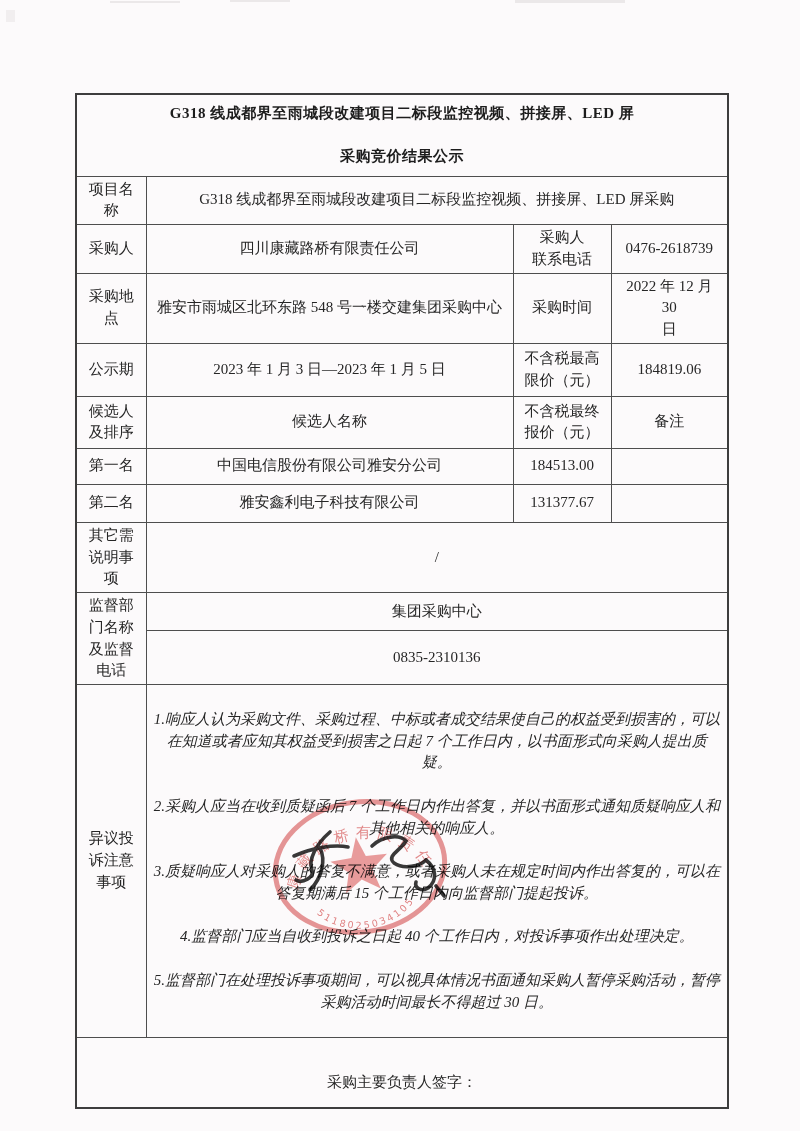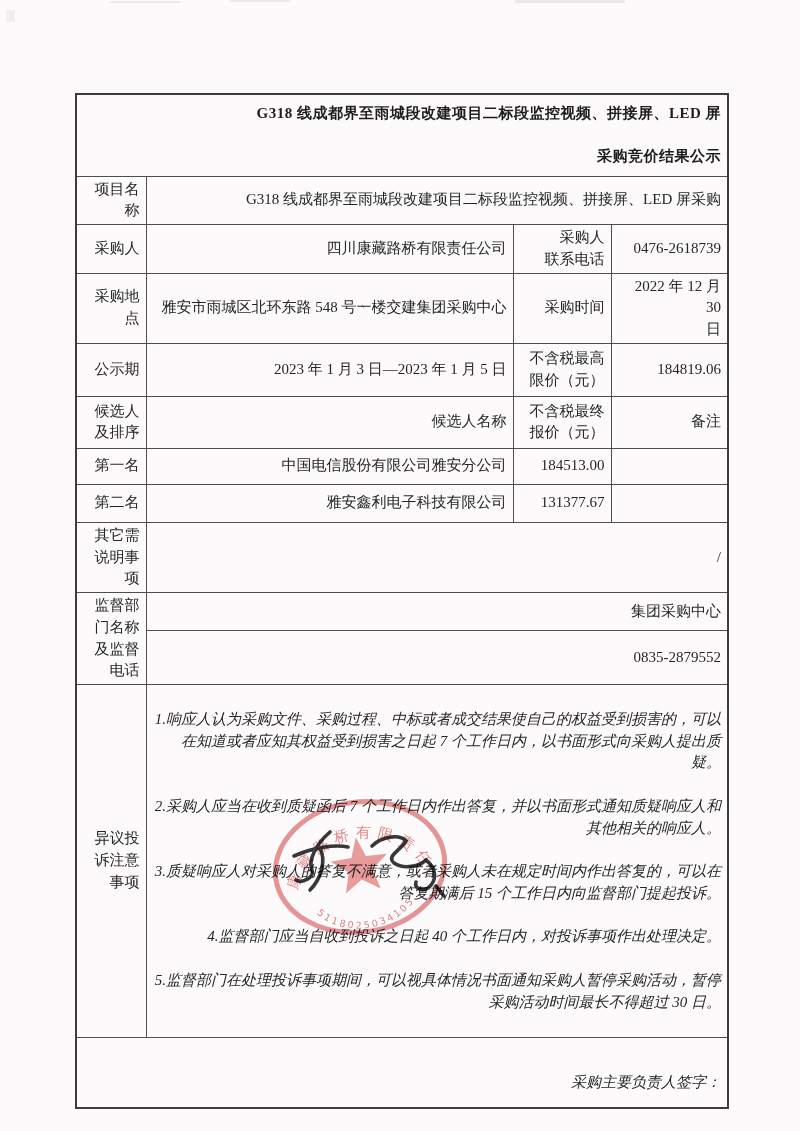--- a/index.html
+++ b/index.html
@@ -19,21 +19,21 @@
     width:652px;
     border-collapse:collapse;
     table-layout:fixed;
     border:2px solid #3d3d3d;
   }
   table.doc td{
     border:1px solid #4e4e4e;
     font-size:15px;
     line-height:1.45;
     padding:2px 6px;
-    text-align:right;
+    text-align:center;
     vertical-align:middle;
     white-space:pre-line;
     overflow:hidden;
   }
   td.title-cell{
     font-size:19px;
     font-weight:bold;
     line-height:2.15;
     letter-spacing:.5px;
     padding:6px 14px;
@@ -42,21 +42,20 @@
   td.notice-cell{
     text-align:left;
     padding:7px 10px 4px 12px;
     line-height:1.44;
     font-style:italic;
   }
   td.sign-cell{
     text-align:left;
     vertical-align:top;
     padding:8px 6px 0 8px;
-    font-style:italic;
   }
   .stray-mark{
     position:absolute;left:360px;top:293px;
     font-size:13px;color:#3a3a3a;
   }
   
   .seal-wrap{
     position:absolute;left:268px;top:792px;width:190px;height:152px;
     mix-blend-mode:multiply;opacity:.92;pointer-events:none;
   }
@@ -151,21 +150,21 @@
     </tr>
 
     <tr style="height:35px">
       <td rowspan="2">监督部
 门名称
 及监督
 电话</td>
       <td colspan="3">集团采购中心</td>
     </tr>
     <tr style="height:50px">
-      <td colspan="3">0835-2879552</td>
+      <td colspan="3">0835-2310136</td>
     </tr>
 
     <tr style="height:198px">
       <td>异议投
 诉注意
 事项</td>
       <td colspan="3" class="notice-cell">
         <div>1.响应人认为采购文件、采购过程、中标或者成交结果使自己的权益受到损害的，可以在知道或者应知其权益受到损害之日起 7 个工作日内，以书面形式向采购人提出质疑。</div>
         <div>2.采购人应当在收到质疑函后 7 个工作日内作出答复，并以书面形式通知质疑响应人和其他相关的响应人。</div>
         <div>3.质疑响应人对采购人的答复不满意，或者采购人未在规定时间内作出答复的，可以在答复期满后 15 个工作日内向监督部门提起投诉。</div>

